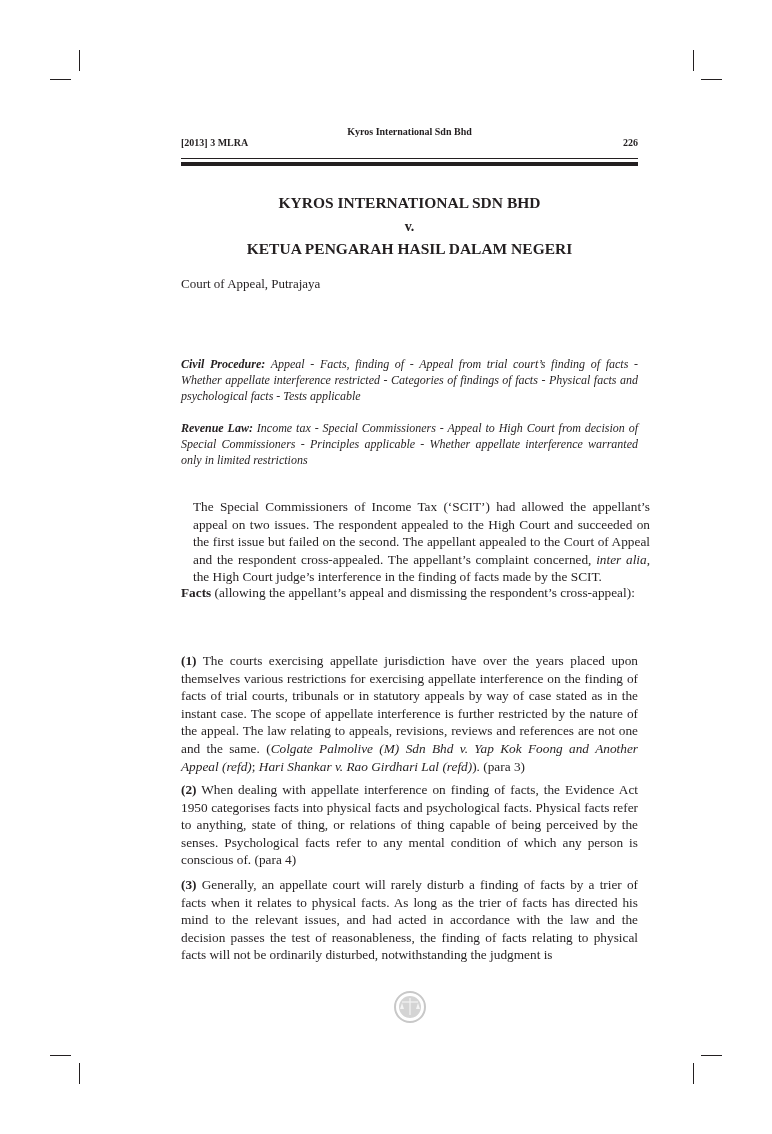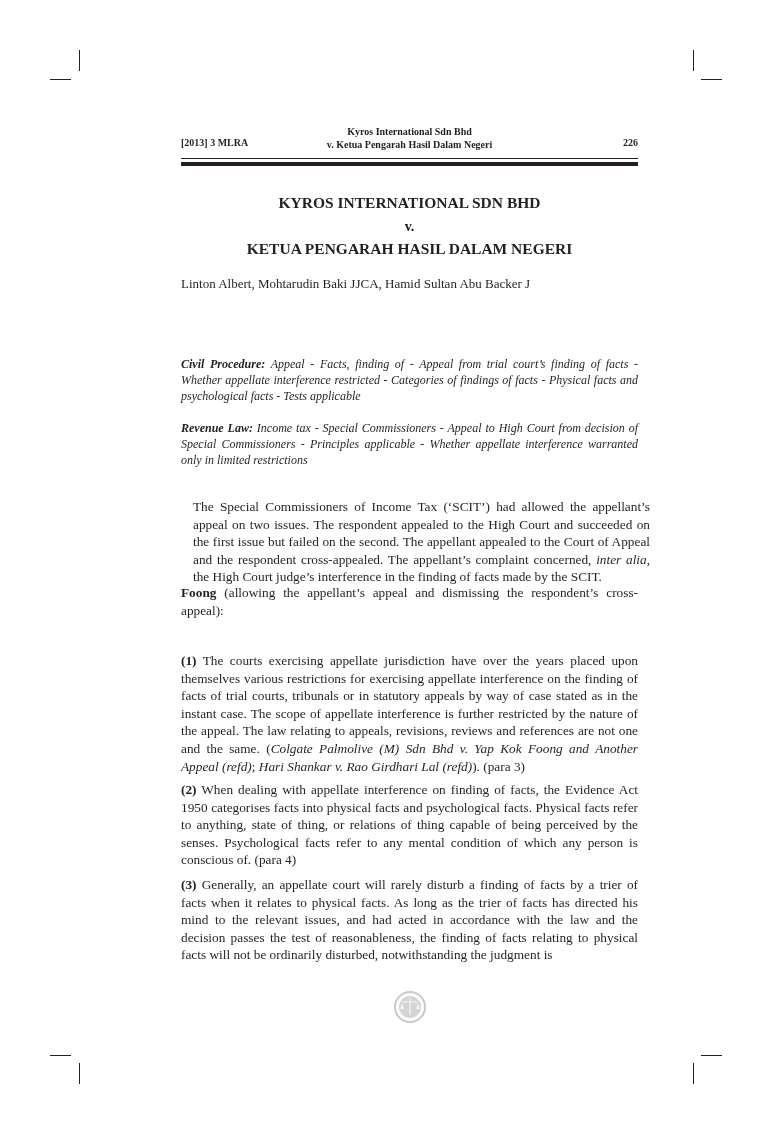--- a/index.html
+++ b/index.html
@@ -35,48 +35,47 @@
 <div class="crop v" style="left:79px; top:1063px;"></div>
 <div class="crop h" style="left:50px; top:1055px;"></div>
 <div class="crop v" style="left:693px; top:1063px;"></div>
 <div class="crop h" style="left:701px; top:1055px;"></div>
 
 <div class="page">
   <div class="running-head">
     <span class="rh-left">[2013] 3 MLRA</span>
     <div class="rh-center">
       <div>Kyros International Sdn Bhd</div>
-      <div>v. Ketua Pengarah Hasil Dalam Negeri</div>
     </div>
     <span class="rh-right">226</span>
   </div>
   <div class="rule-thin"></div>
   <div class="rule-thick"></div>
 
   <div class="title" style="top:194px;">KYROS INTERNATIONAL SDN BHD</div>
   <div class="title" style="top:219px; font-size:14px;">v.</div>
   <div class="title" style="top:240px;">KETUA PENGARAH HASIL DALAM NEGERI</div>
 
   <div class="meta">
-    <div>Linton Albert, Mohtarudin Baki JJCA, Hamid Sultan Abu Backer J</div>
+    <div>Court of Appeal, Putrajaya</div>
   </div>
 
   <div class="block catch" style="top:356px;">
     <b>Civil Procedure:</b><span> Appeal - Facts, finding of - Appeal from trial court’s finding of facts - Whether appellate interference restricted - Categories of findings of facts - Physical facts and psychological facts - Tests applicable</span>
   </div>
   <div class="block catch" style="top:420px;">
     <b>Revenue Law:</b><span> Income tax - Special Commissioners - Appeal to High Court from decision of Special Commissioners - Principles applicable - Whether appellate interference warranted only in limited restrictions</span>
   </div>
 
   <div class="block body" style="top:498px;margin-left:12px;">
     <span>The Special Commissioners of Income Tax (‘SCIT’) had allowed the appellant’s appeal on two issues. The respondent appealed to the High Court and succeeded on the first issue but failed on the second. The appellant appealed to the Court of Appeal and the respondent cross-appealed. The appellant’s complaint concerned, </span><i>inter alia</i><span>, the High Court judge’s interference in the finding of facts made by the SCIT.</span>
   </div>
 
   <div class="block body" style="top:584px;">
-    <b>Foong</b><span> (allowing the appellant’s appeal and dismissing the respondent’s cross-appeal):</span>
+    <b>Facts</b><span> (allowing the appellant’s appeal and dismissing the respondent’s cross-appeal):</span>
   </div>
 
   <div class="block body" style="top:652px;">
     <b>(1)</b><span> The courts exercising appellate jurisdiction have over the years placed upon themselves various restrictions for exercising appellate interference on the finding of facts of trial courts, tribunals or in statutory appeals by way of case stated as in the instant case. The scope of appellate interference is further restricted by the nature of the appeal. The law relating to appeals, revisions, reviews and references are not one and the same. (</span><i>Colgate Palmolive (M) Sdn Bhd v. Yap Kok Foong and Another Appeal (refd)</i><span>; </span><i>Hari Shankar v. Rao Girdhari Lal (refd)</i><span>). (para 3)</span>
   </div>
 
   <div class="block body" style="top:781px;">
     <b>(2)</b><span> When dealing with appellate interference on finding of facts, the Evidence Act 1950 categorises facts into physical facts and psychological facts. Physical facts refer to anything, state of thing, or relations of thing capable of being perceived by the senses. Psychological facts refer to any mental condition of which any person is conscious of. (para 4)</span>
   </div>
 

